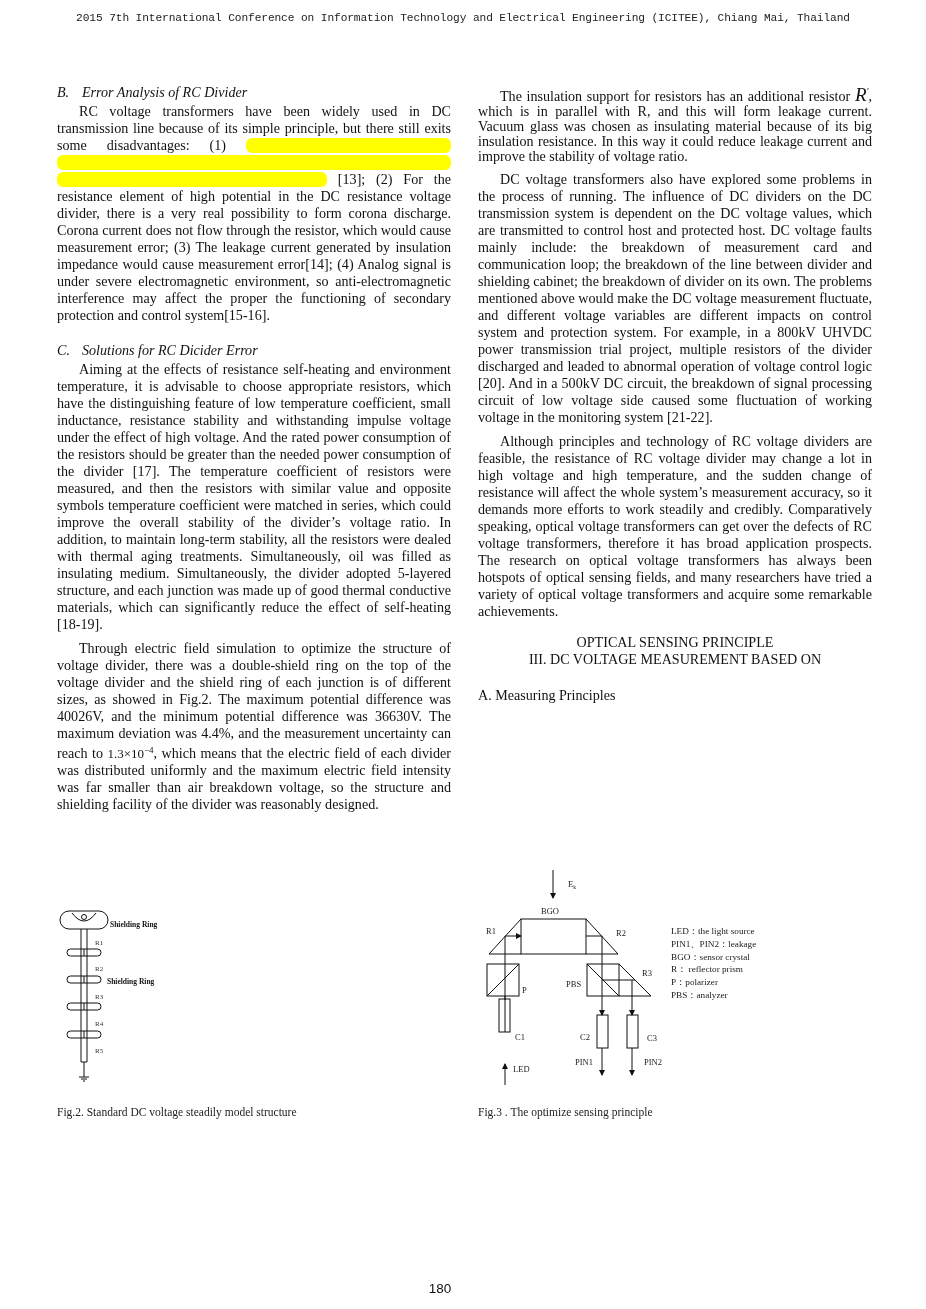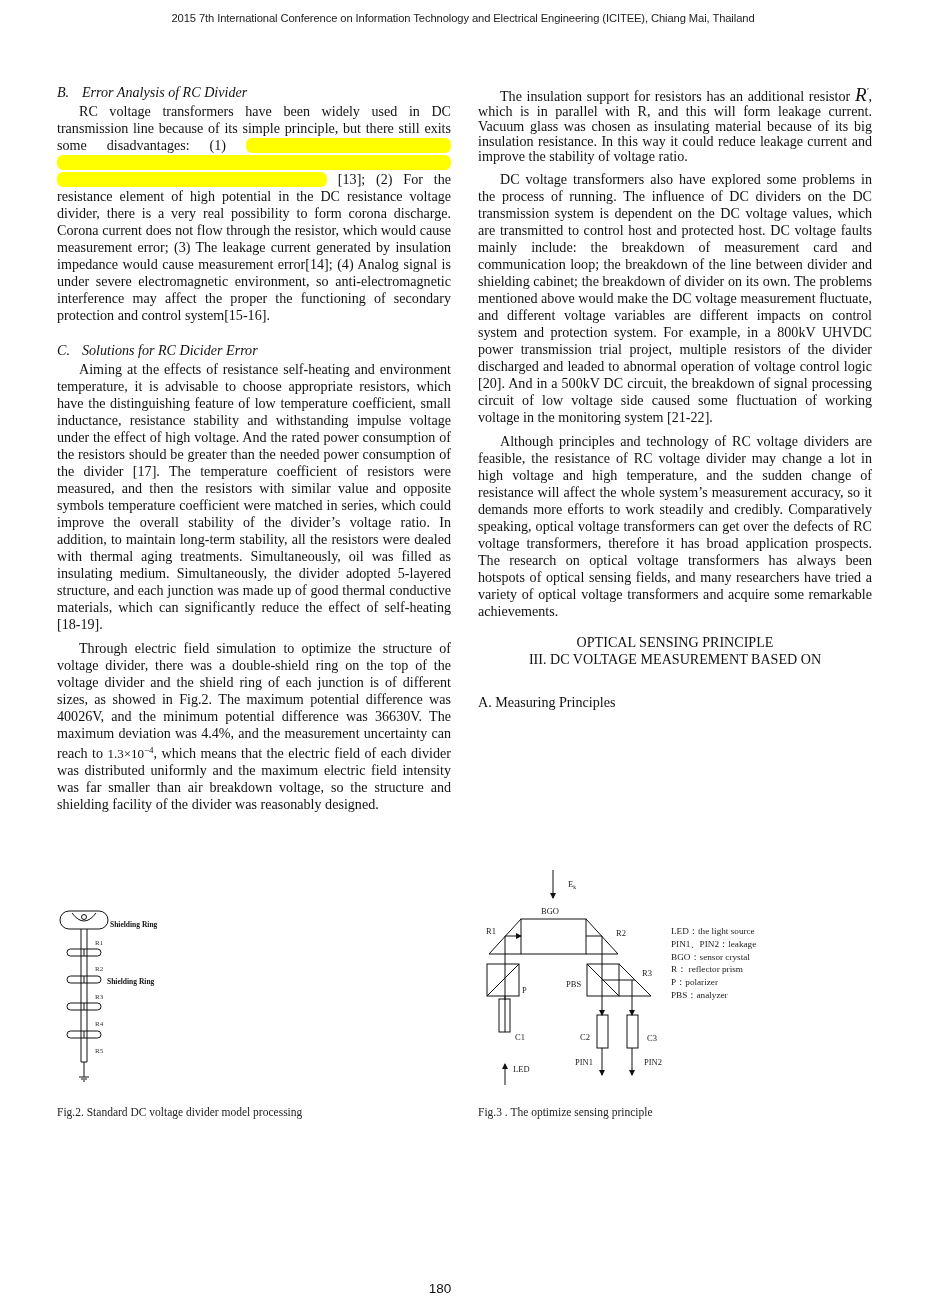--- a/index.html
+++ b/index.html
@@ -1,30 +1,30 @@
 <!DOCTYPE html>
 <html><head>
 <meta charset="utf-8">
 <style>
   html, body { margin: 0; padding: 0; background: #ffffff; }
   body { width: 926px; height: 1309px; position: relative; overflow: hidden; color: #111; }
   .header { position: absolute; top: 12px; left: 0; width: 926px; text-align: center;
-    font-family: Liberation Sans, sans-serif; font-size: 11.2px; color: #222; letter-spacing: -0.1px; }
+    font-family: Liberation Mono, monospace; font-size: 11.2px; color: #222; letter-spacing: -0.1px; }
   .col { position: absolute; top: 84px; width: 394px; font-family: "Liberation Serif", serif;
     font-size: 14.1px; line-height: 17px; }
   .col-left { left: 57px; }
   .col-right { left: 478px; }
   .sec { font-style: italic; margin: 0 0 2px 0; }
   .sec .num { display: inline-block; width: 25px; }
   .p { text-align: justify; text-indent: 22px; margin: 0; }
   .gap { height: 10px; }
   .gap-s { height: 7px; }
   .hl { background: #ffff00; border-radius: 6px; display: inline-block; height: 15px; vertical-align: -3px; }
   .center-h { text-align: center; margin: 0; }
-  .plain-h { margin: 12px 0 2px 0; }
+  .plain-h { margin: 5px 0 2px 0; }
   .math { font-style: italic; font-size: 19px; }
   sup { font-size: 9px; }
   .fig { position: absolute; }
   .caption { position: absolute; top: 1106px; font-family: "Liberation Serif", serif; font-size: 11.5px; color: #222; }
   .page-num { position: absolute; top: 1281px; left: 0; width: 880px; text-align: center;
     font-family: "Liberation Sans", sans-serif; font-size: 13.5px; color: #111; }
   svg text { font-family: "Liberation Serif", serif; }
   .leg { position: absolute; left: 671px; top: 925px; font-family: "Liberation Serif", serif;
     font-size: 9.2px; line-height: 12.8px; color: #222; }
 </style>
@@ -172,16 +172,16 @@
 
 <div class="leg">
   <div>LED：the light source</div>
   <div>PIN1、PIN2：leakage</div>
   <div>BGO：sensor crystal</div>
   <div>R：  reflector prism</div>
   <div>P：polarizer</div>
   <div>PBS：analyzer</div>
 </div>
 
-<div class="caption" style="left:57px;">Fig.2. Standard DC voltage divider model processing</div>
+<div class="caption" style="left:57px;">Fig.2. Standard DC voltage steadily model structure</div>
 <div class="caption" style="left:478px;">Fig.3 . The optimize sensing principle</div>
 
 <div class="page-num">180</div>
 
 </body></html>

